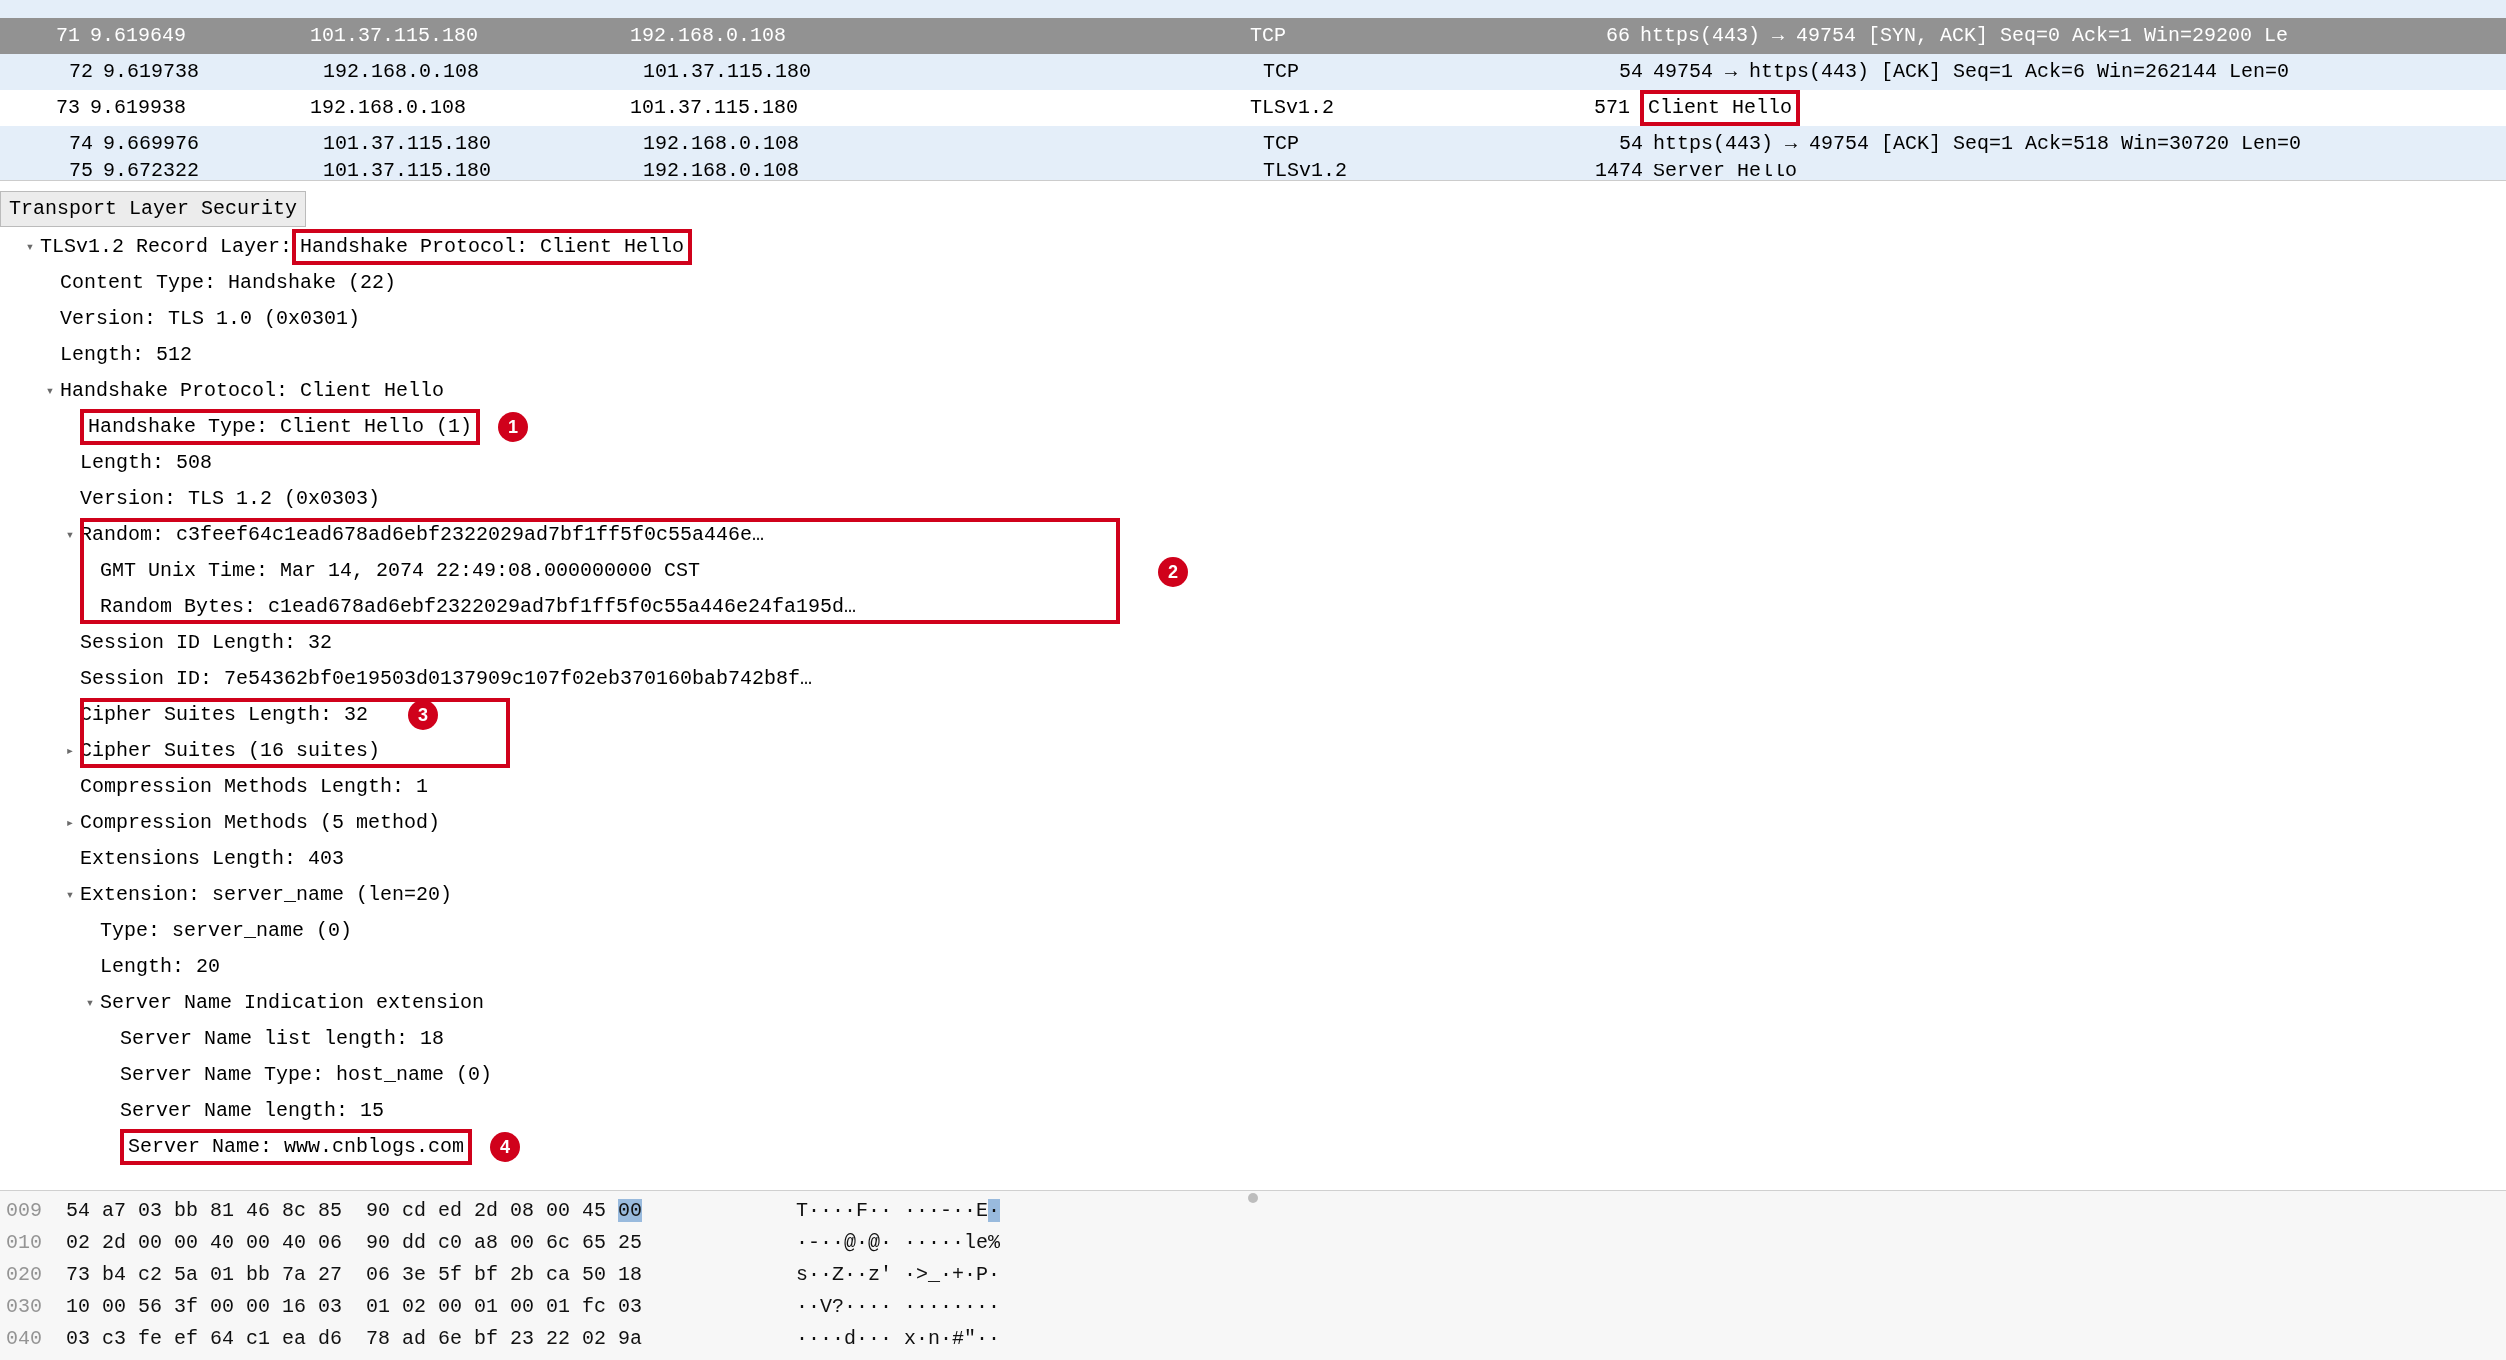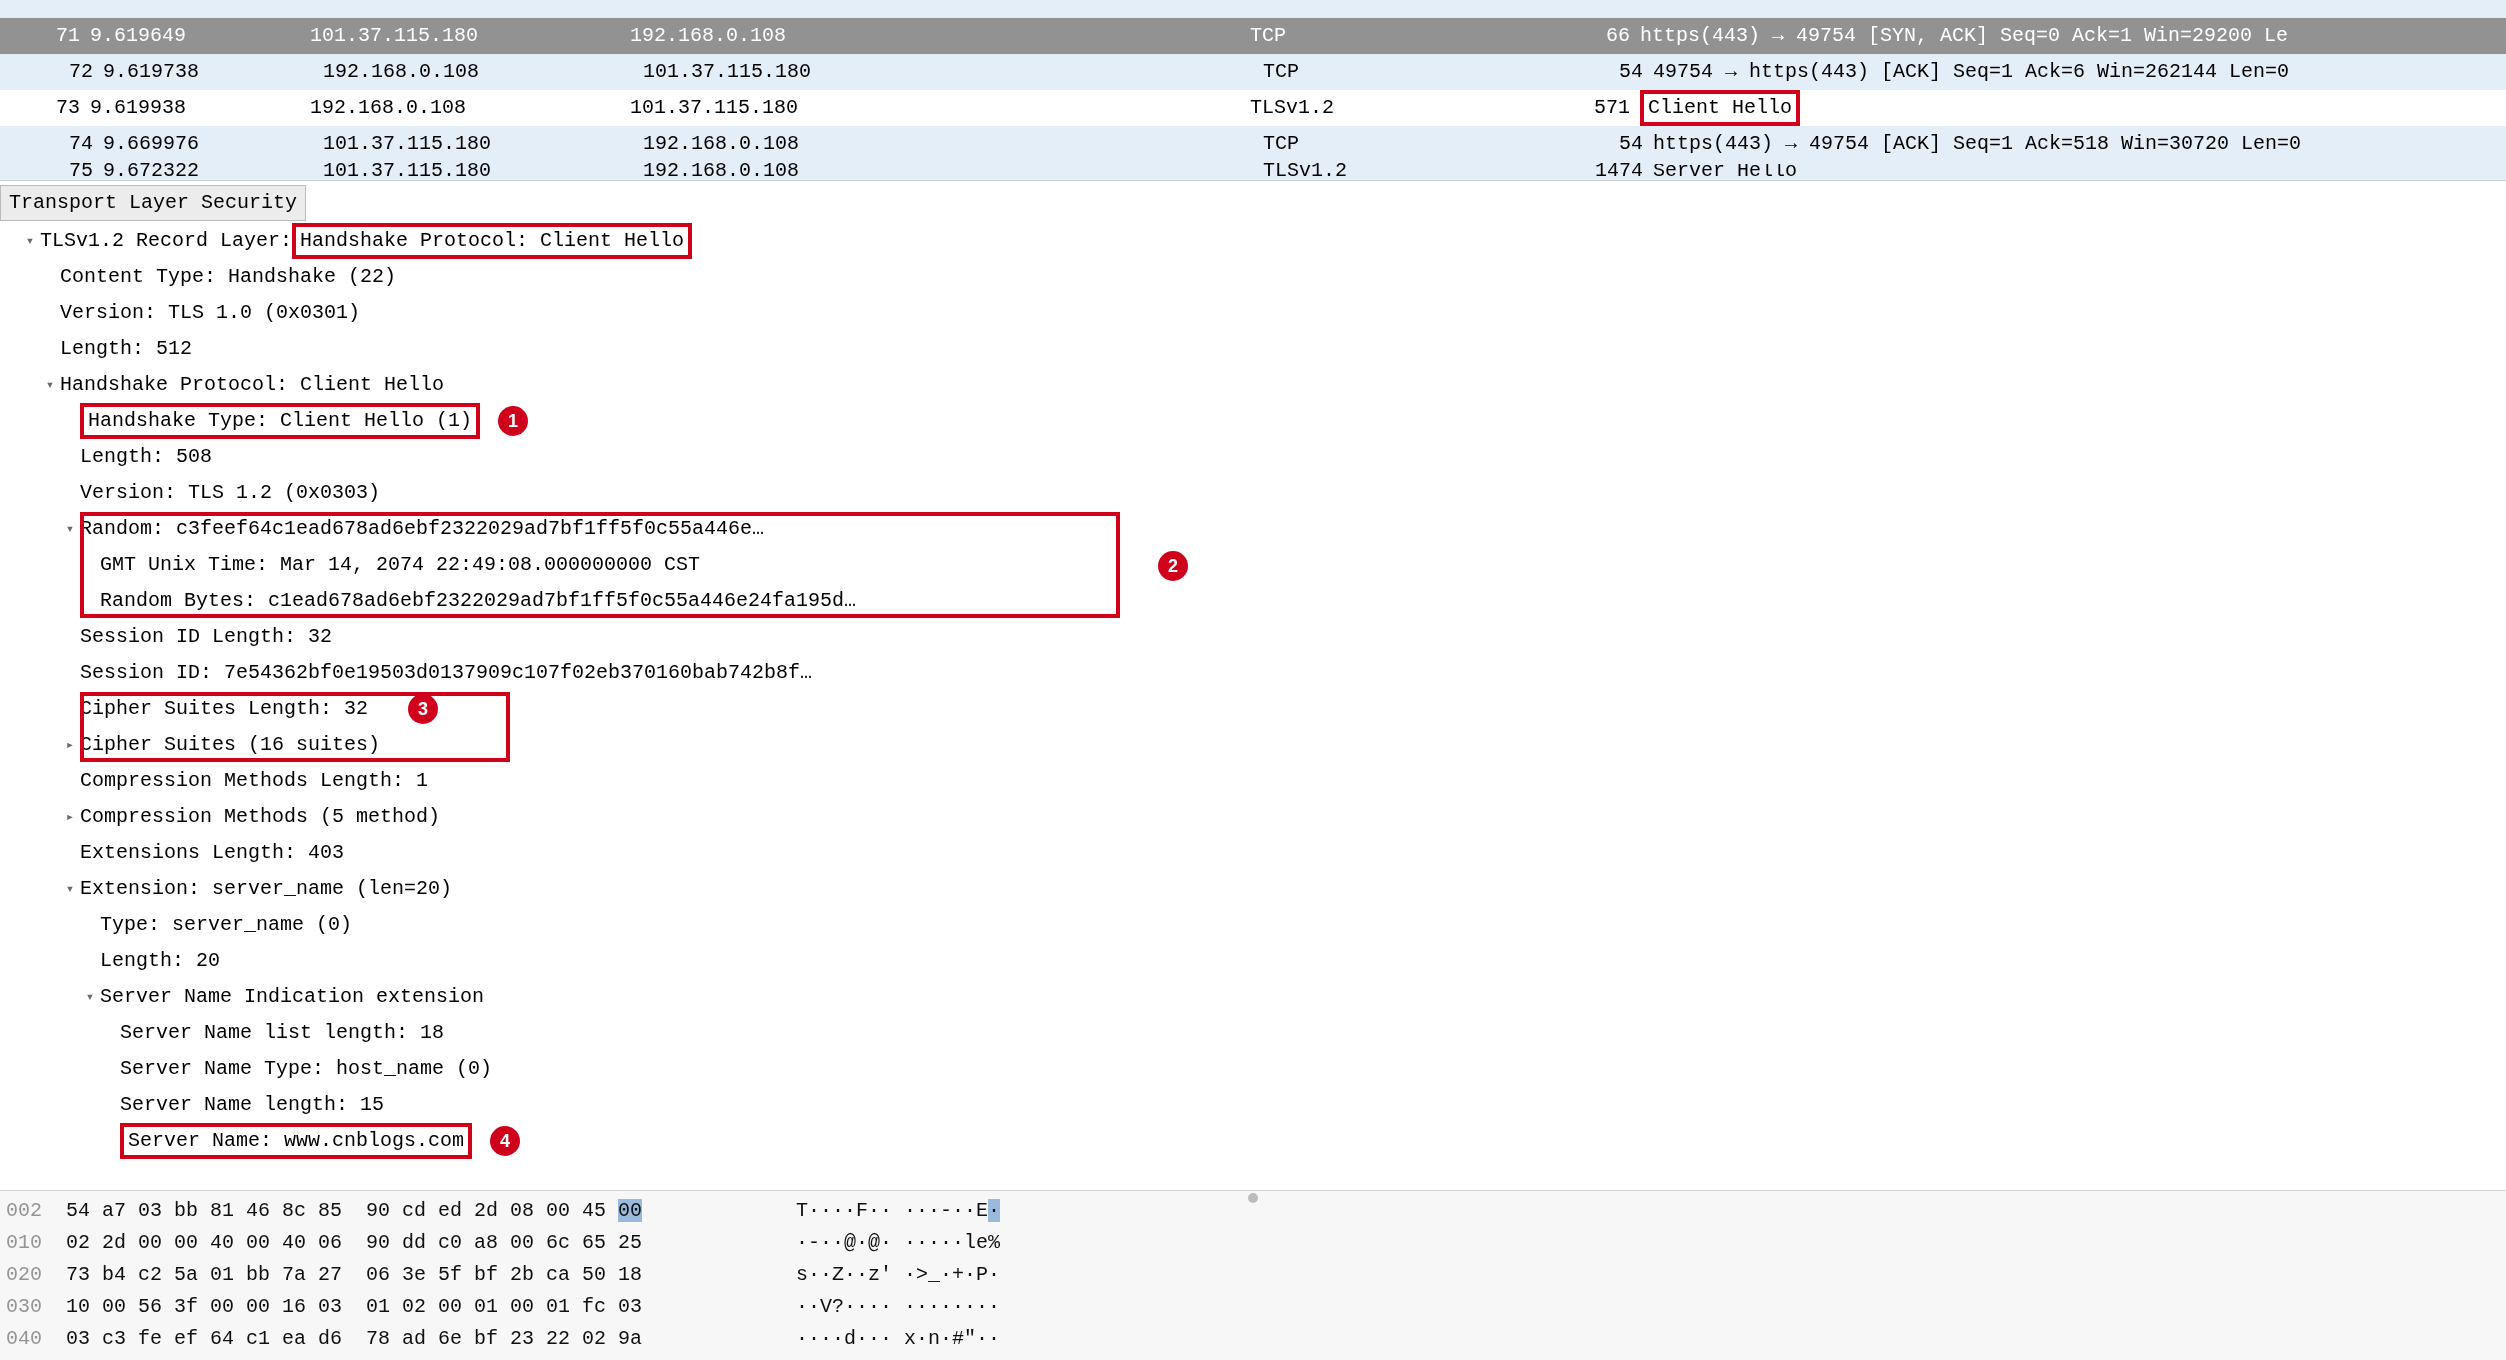--- a/index.html
+++ b/index.html
@@ -47,21 +47,21 @@
     display: inline-block;
     line-height: 28px;
     padding: 0 4px;
   }
   
   .details {
     flex: 1 1 auto;
     overflow: hidden;
     position: relative;
     background: #fff;
-    padding-top: 4px;
+    padding-top: 10px;
   }
   .det-header {
     background: #ececec;
     font-size: 20px;
     line-height: 30px;
     padding: 2px 8px;
     border: 1px solid #bbb;
     display: inline-block;
     margin-bottom: 2px;
   }
@@ -311,21 +311,21 @@
           <span class="red-box">Server Name: www.cnblogs.com</span>
           <span class="badge">4</span>
         </div>
     </div>
   </div>
 
   <div class="bytes">
     <span class="drag-dot"></span>
     <div id="hex-rows">
         <div class="bytes-row">
-          <span class="bx-off">002</span>
+          <span class="bx-off">009</span>
           <span class="bx-hex">54 a7 03 bb 81 46 8c 85&nbsp;&nbsp;90 cd ed 2d 08 00 45 <span class="hl">00</span></span>
           <span class="bx-asc">T····F·· ···-··E<span class="hl">·</span></span>
         </div>
         <div class="bytes-row">
           <span class="bx-off">010</span>
           <span class="bx-hex">02 2d 00 00 40 00 40 06&nbsp;&nbsp;90 dd c0 a8 00 6c 65 25</span>
           <span class="bx-asc">·-··@·@· ·····le%</span>
         </div>
         <div class="bytes-row">
           <span class="bx-off">020</span>

